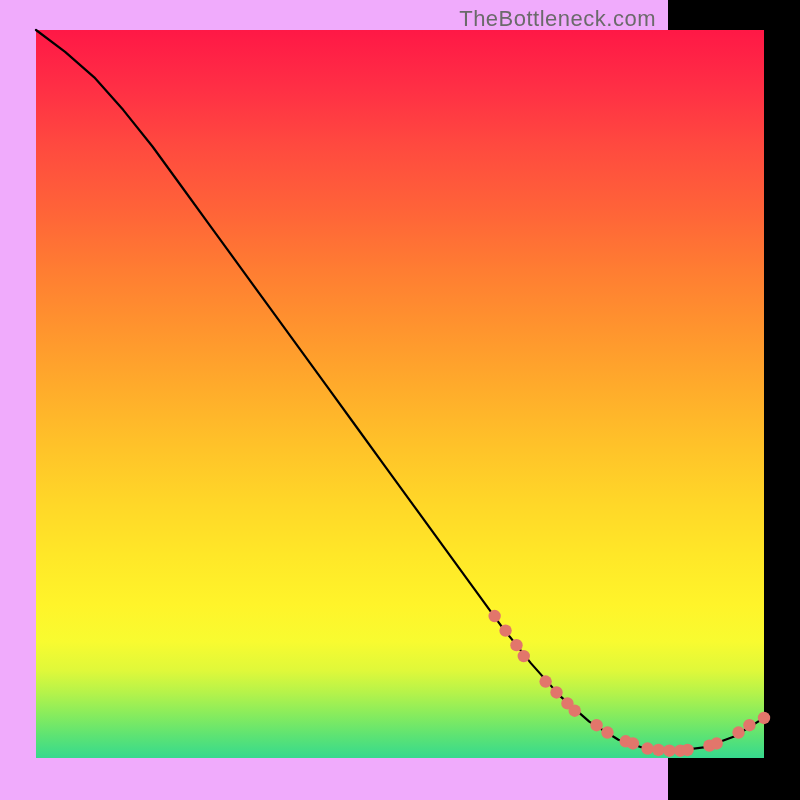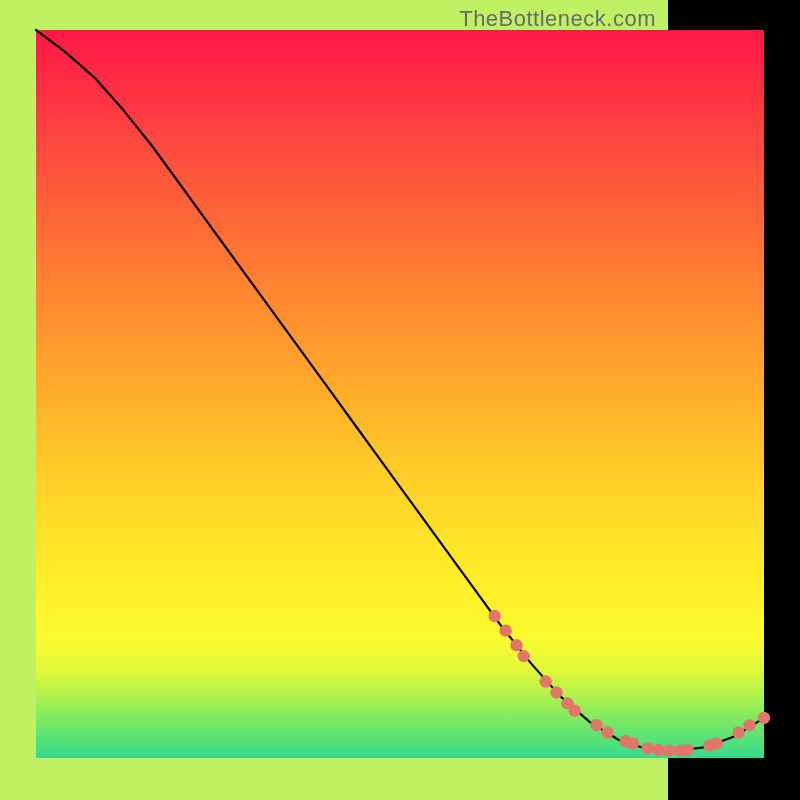--- a/index.html
+++ b/index.html
@@ -8,21 +8,21 @@
     width: 800px;
     height: 800px;
     background: #000;
     font-family: Arial, Helvetica, sans-serif;
     overflow: hidden;
   }
   .frame {
     position: relative;
     width: 668px;
     height: 800px;
-    background: #bef264;
+    background: #f0abfc;
   }
   .watermark {
     position: absolute;
     top: 6px;
     right: 12px;
     color: #6a6a6a;
     font-size: 22px;
     font-weight: 500;
     letter-spacing: 0.5px;
     font-family: Arial, Helvetica, sans-serif;

